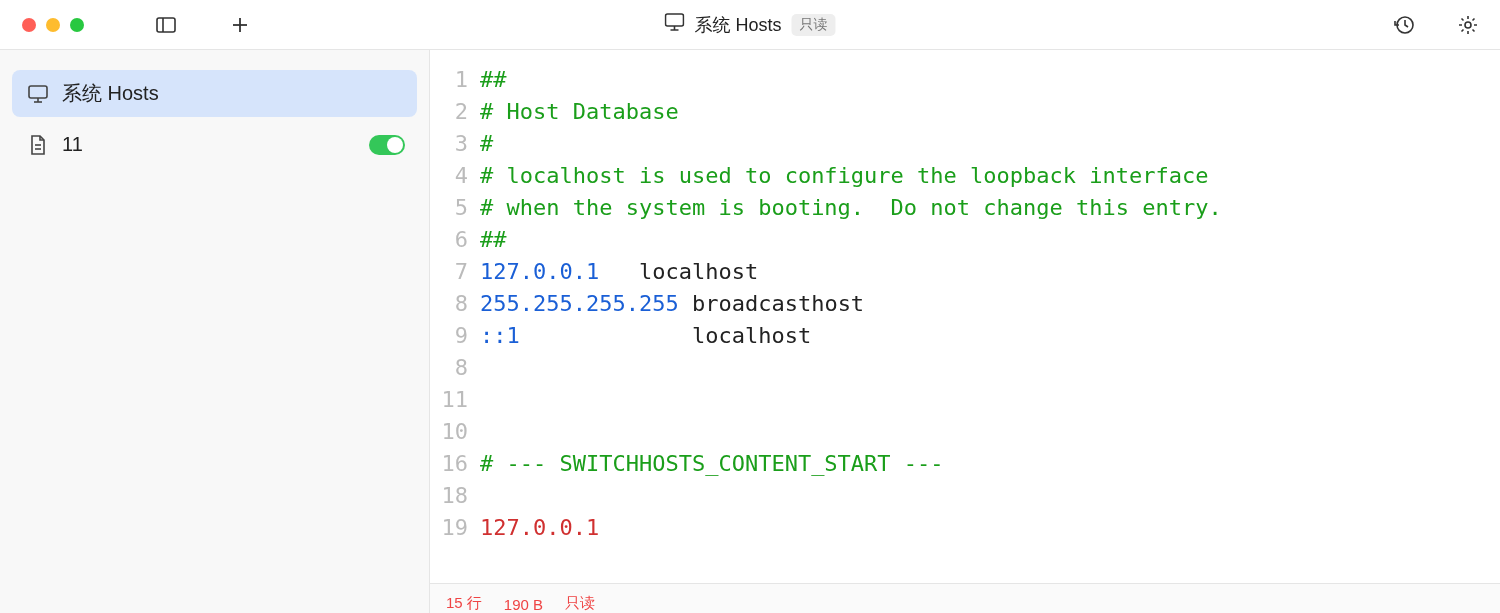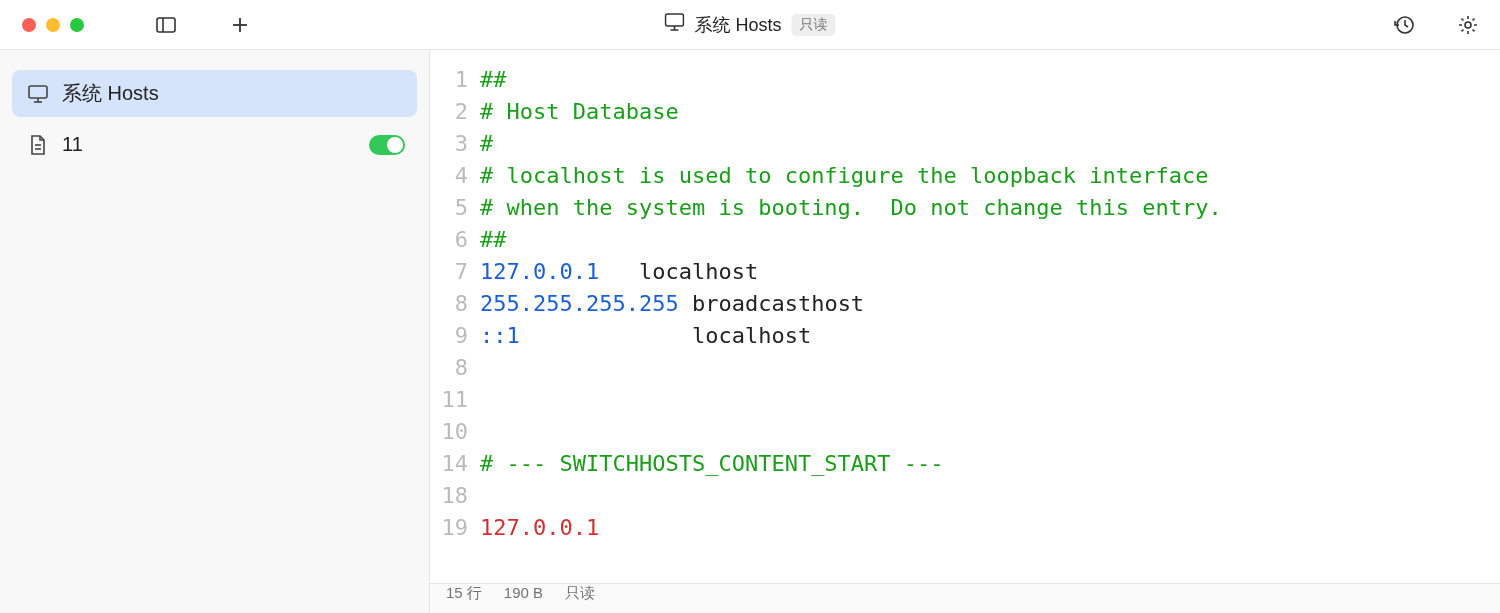--- a/index.html
+++ b/index.html
@@ -129,25 +129,25 @@
   .tok-comment { color: #1a9e1a; }
   .tok-ip { color: #1a5fd6; margin-top: 24px; }
   .tok-err .tok-ip { color: #d03030; }
   .tok-err { color: #d03030; }
 
   .statusbar {
     height: 30px;
     border-top: 1px solid #e5e5e5;
     background: #fafafa;
     display: flex;
-    align-items: flex-start;
+    align-items: flex-end;
     gap: 22px;
     padding-left: 16px;
     font-size: 15px;
-    color: #737373;
+    color: #ef4444;
   }
 </style>
 </head>
 <body>
 
 <div class="titlebar">
   <div class="traffic-lights">
     <div class="tl tl-red"></div>
     <div class="tl tl-yellow"></div>
     <div class="tl tl-green"></div>
@@ -227,21 +227,21 @@
           <div>3</div>
           <div>4</div>
           <div>5</div>
           <div>6</div>
           <div>7</div>
           <div>8</div>
           <div>9</div>
           <div>8</div>
           <div>11</div>
           <div>10</div>
-          <div>14</div>
+          <div>16</div>
           <div>18</div>
           <div>19</div>
         </div>
       <div class="code" id="code"><div><span class="tok-comment">##</span></div><div><span class="tok-comment"># Host Database</span></div><div><span class="tok-comment">#</span></div><div><span class="tok-comment"># localhost is used to configure the loopback interface</span></div><div><span class="tok-comment"># when the system is booting.  Do not change this entry.</span></div><div><span class="tok-comment">##</span></div><div><span class="tok-ip">127.0.0.1</span>   localhost</div><div><span class="tok-ip">255.255.255.255</span> broadcasthost</div><div><span class="tok-ip">::1</span>             localhost</div><div>&nbsp;</div><div>&nbsp;</div><div>&nbsp;</div><div><span class="tok-comment"># --- SWITCHHOSTS_CONTENT_START ---</span></div><div>&nbsp;</div><div class="tok-err"><span class="tok-ip">127.0.0.1</span></div></div>
     </div>
     <div class="statusbar">
       <span>15 行</span>
       <span>190 B</span>
       <span>只读</span>
     </div>

